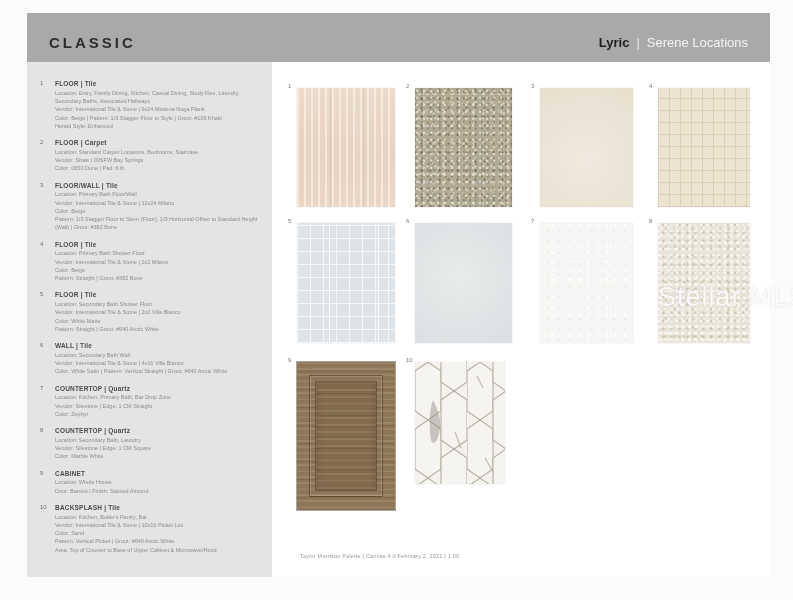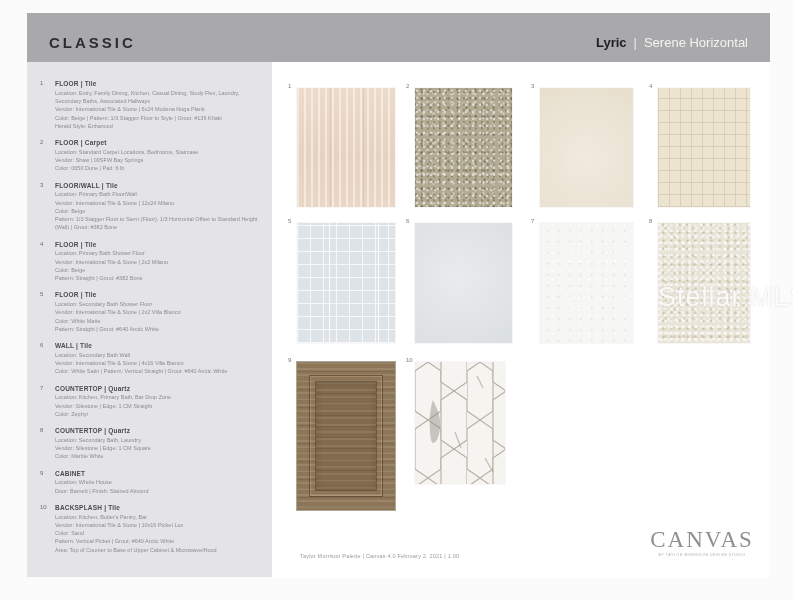--- a/index.html
+++ b/index.html
@@ -176,21 +176,21 @@
 </head>
 <body>
 
 <div class="page">
 
   <div class="header">
     <div class="collection">CLASSIC</div>
     <div class="brand-line">
       <span class="brand">Lyric</span>
       <span class="brand-sep">|</span>
-      <span class="palette">Serene Horizontal</span>
+      <span class="palette">Serene Locations</span>
     </div>
   </div>
 
   <div class="content-bg"></div>
 
   <div class="sidebar">
     <div class="spec">
       <span class="spec-num">1</span>
       <div class="spec-body">
         <div class="spec-title">FLOOR | Tile</div>
@@ -346,18 +346,14 @@
         <rect width="90" height="122" fill="url(#picket)"></rect>
         <path d="M18 38 C22 46, 28 58, 24 72 C22 80, 18 84, 16 78 C14 66, 14 48, 18 38 Z" fill="#8f8a82" opacity="0.45"></path>
         <path d="M62 14 L68 26 M70 96 L78 110 M40 70 L46 86" stroke="#a39d93" stroke-width="1.4" opacity="0.6" fill="none"></path>
       </svg>
     </div>
   </div>
 
   <div class="watermark">Stellar MLS</div>
 
   <div class="footer-note">Taylor Morrison Palette | Canvas 4.0 February 2, 2021 | 1.00</div>
-  <div class="logo">
-    <div class="logo-text">CANVAS</div>
-    <div class="logo-tag">BY TAYLOR MORRISON DESIGN STUDIO</div>
-  </div>
 
 </div>
 
 </body></html>

